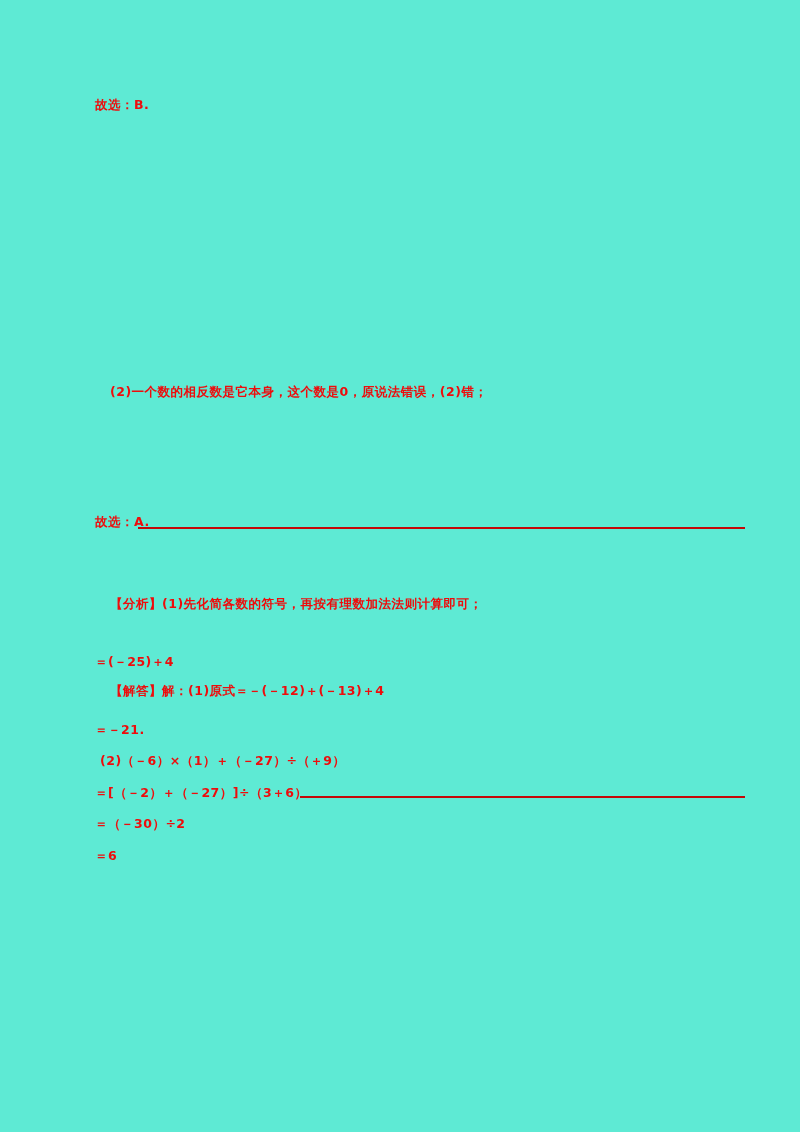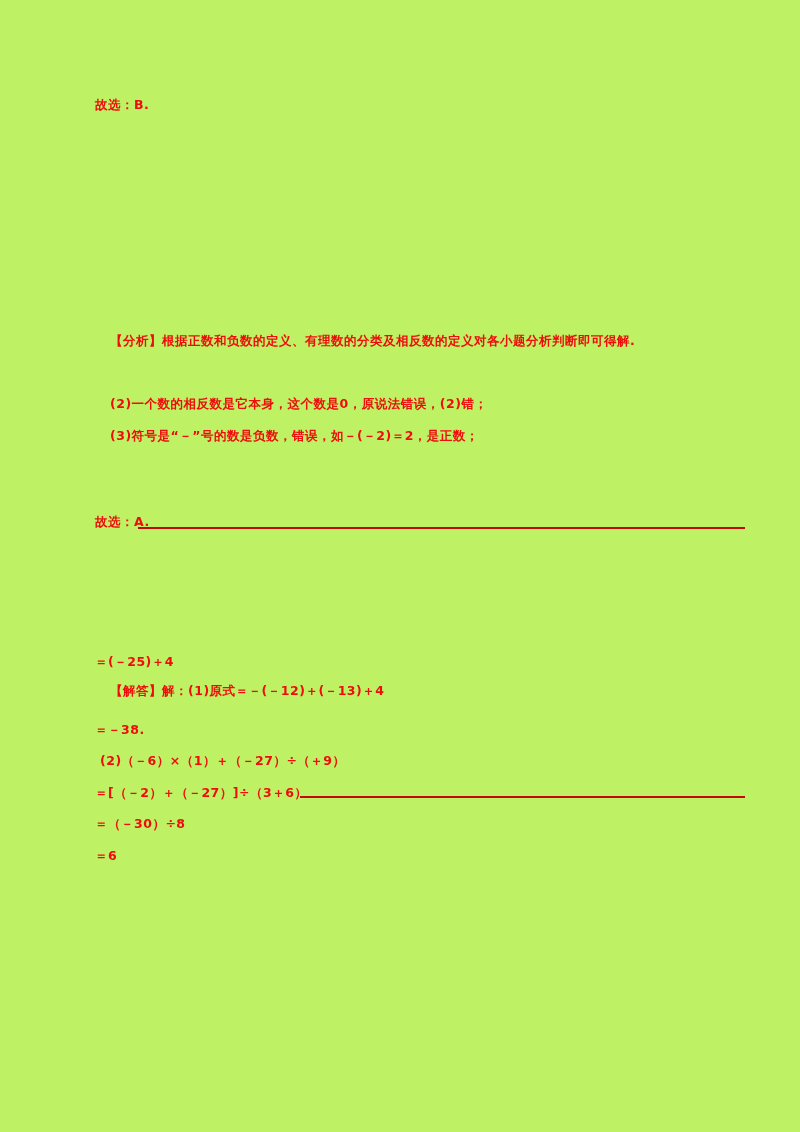--- a/index.html
+++ b/index.html
@@ -4,21 +4,21 @@
 <style>
   html, body {
     margin: 0;
     padding: 0;
     background: #000000;
   }
   .page {
     position: relative;
     width: 800px;
     height: 1132px;
-    background: #bef264;
+    background: #5eead4;
     overflow: hidden;
     font-family: "DejaVu Sans", sans-serif;
   }
   .line {
     position: absolute;
     color: #ee0c0c;
     font-size: 12.5px;
     font-weight: bold;
     letter-spacing: 0.5px;
     white-space: nowrap;
@@ -31,28 +31,27 @@
     background: #c40808;
   }
 </style>
 </head>
 <body>
 
 <div class="page">
 
   <div class="line" style="left:95px; top:99px">故选：B.</div>
 
-  <div class="line" style="left:110px; top:335px">【分析】根据正数和负数的定义、有理数的分类及相反数的定义对各小题分析判断即可得解.</div>
-  <div class="line" style="left:110px; top:398px">(2)一个数的相反数是它本身，这个数是0，原说法错误，(2)错；</div>
-  <div class="line" style="left:110px; top:430px">(3)符号是“－”号的数是负数，错误，如－(－2)＝2，是正数；</div>
+  <div class="line" style="left:110px; top:386px">(2)一个数的相反数是它本身，这个数是0，原说法错误，(2)错；</div>
   <div class="line" style="left:95px; top:516px">故选：A.</div>
   <div class="rule" style="left:138px; top:527px; width:607px"></div>
 
+  <div class="line" style="left:110px; top:598px">【分析】(1)先化简各数的符号，再按有理数加法法则计算即可；</div>
   <div class="line" style="left:110px; top:685px">【解答】解：(1)原式＝－(－12)＋(－13)＋4</div>
   <div class="line" style="left:95px; top:656px">＝(－25)＋4</div>
-  <div class="line" style="left:95px; top:724px">＝－38.</div>
+  <div class="line" style="left:95px; top:724px">＝－21.</div>
   <div class="line" style="left:100px; top:755px">(2)（－6）×（1）＋（－27）÷（＋9）</div>
   <div class="line" style="left:95px; top:787px">＝[（－2）＋（－27）]÷（3＋6）</div>
   <div class="rule" style="left:300px; top:796px; width:445px"></div>
-  <div class="line" style="left:95px; top:818px">＝（－30）÷8</div>
+  <div class="line" style="left:95px; top:818px">＝（－30）÷2</div>
   <div class="line" style="left:95px; top:850px">＝6</div>
 
 </div>
 
 </body></html>

